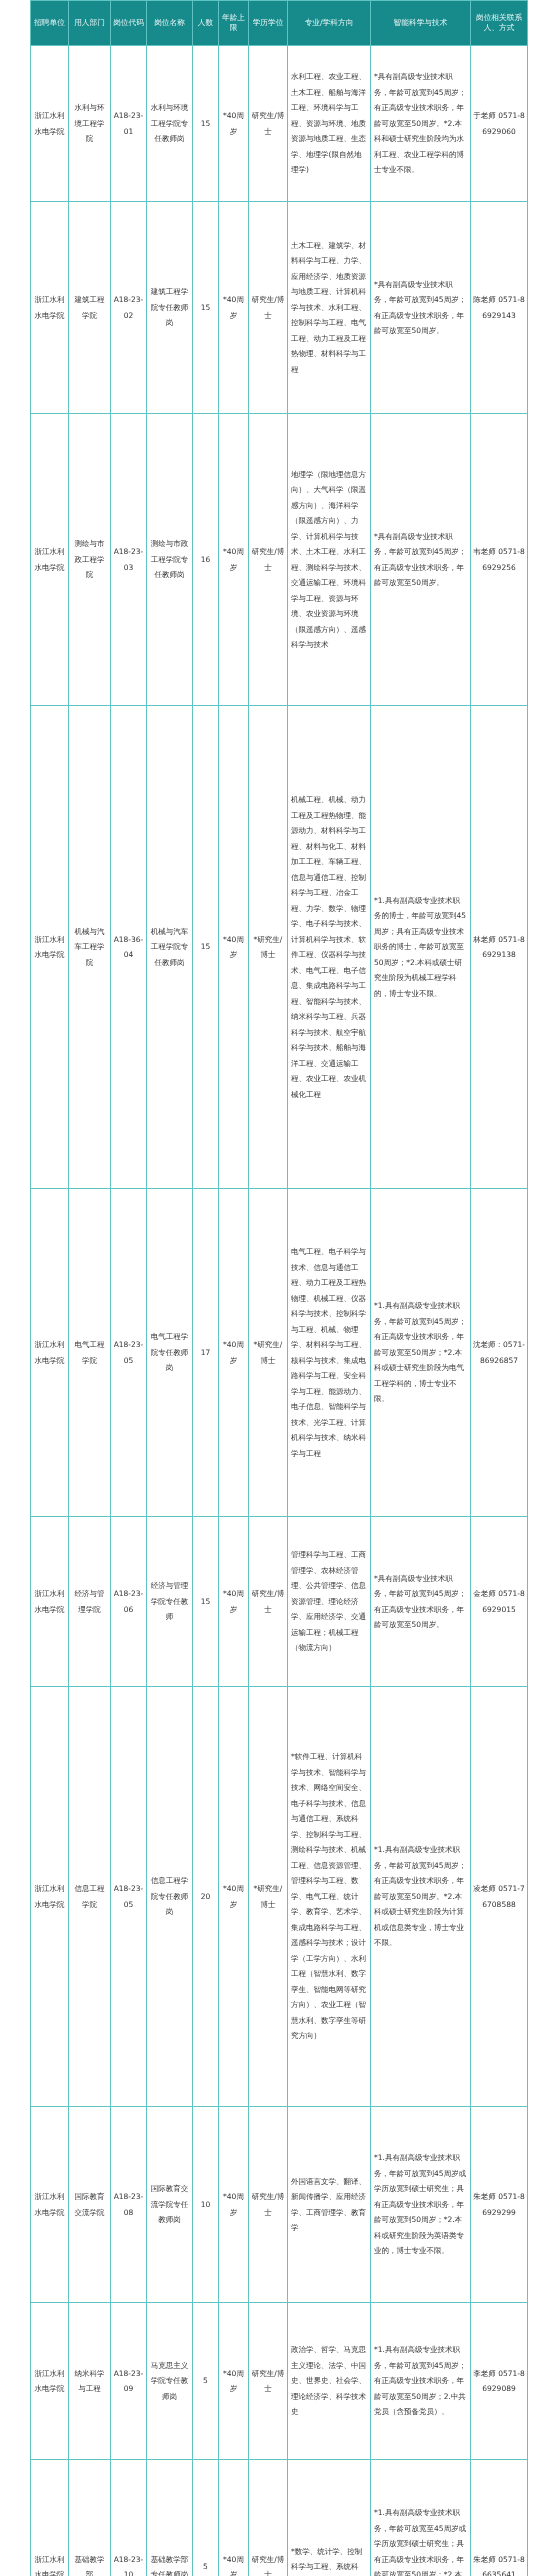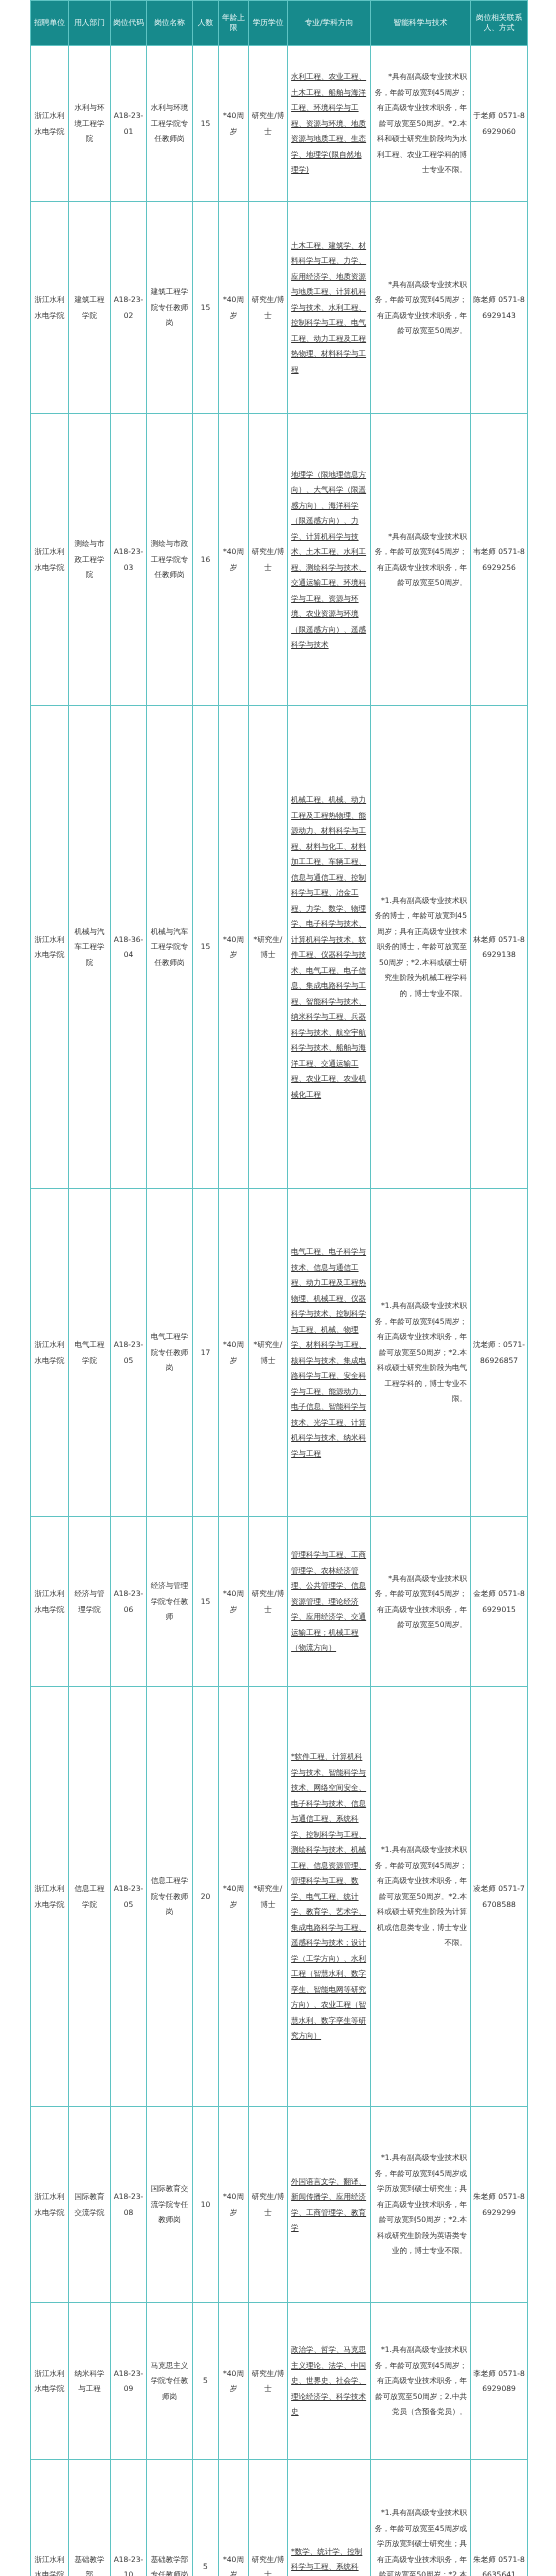--- a/index.html
+++ b/index.html
@@ -2,22 +2,22 @@
 <html style="font-size:8.2px"><head>
 <meta charset="utf-8">
 <style>
   html, body { margin:0; padding:0; background:#ffffff; }
   body { width:556px; height:3946px; position:relative; overflow:hidden;
          font-family:"DejaVu Sans","Liberation Sans",sans-serif; color:#333333; }
   #tbl { position:absolute; left:30px; top:0; width:497px; border-collapse:collapse; table-layout:fixed; }
   #tbl th, #tbl td { border:1px solid #5fc3c3; padding:0 2.1px; vertical-align:middle; box-sizing:border-box; }
   #tbl th { background:#178a8c; color:#e9f7f7; font-weight:normal; font-size:7.7px; line-height:10px; text-align:center; height:45px; }
   #tbl td { font-size:7.5px; line-height:15.5px; text-align:center; word-break:break-all; }
-  #tbl td.left { text-align:right; padding-left:3.1px; padding-right:3.1px; }
-  #tbl td.major { text-align:left; padding-left:3.1px; padding-right:3.1px;text-decoration:underline; }
+  #tbl td.left { text-align:left; padding-left:3.1px; padding-right:3.1px; }
+  #tbl td.major { text-align:left; padding-left:3.1px; padding-right:3.1px; }
   .w1{width:38px}.w2{width:42px}.w3{width:36px}.w4{width:46px}.w5{width:26px}.w6{width:30px}.w7{width:39px}.w8{width:83px}.w9{width:100px}.w10{width:57px}
 </style>
 </head>
 <body>
 
 <table id="tbl">
   <colgroup>
     <col class="w1">
       <col class="w2">
       <col class="w3">

